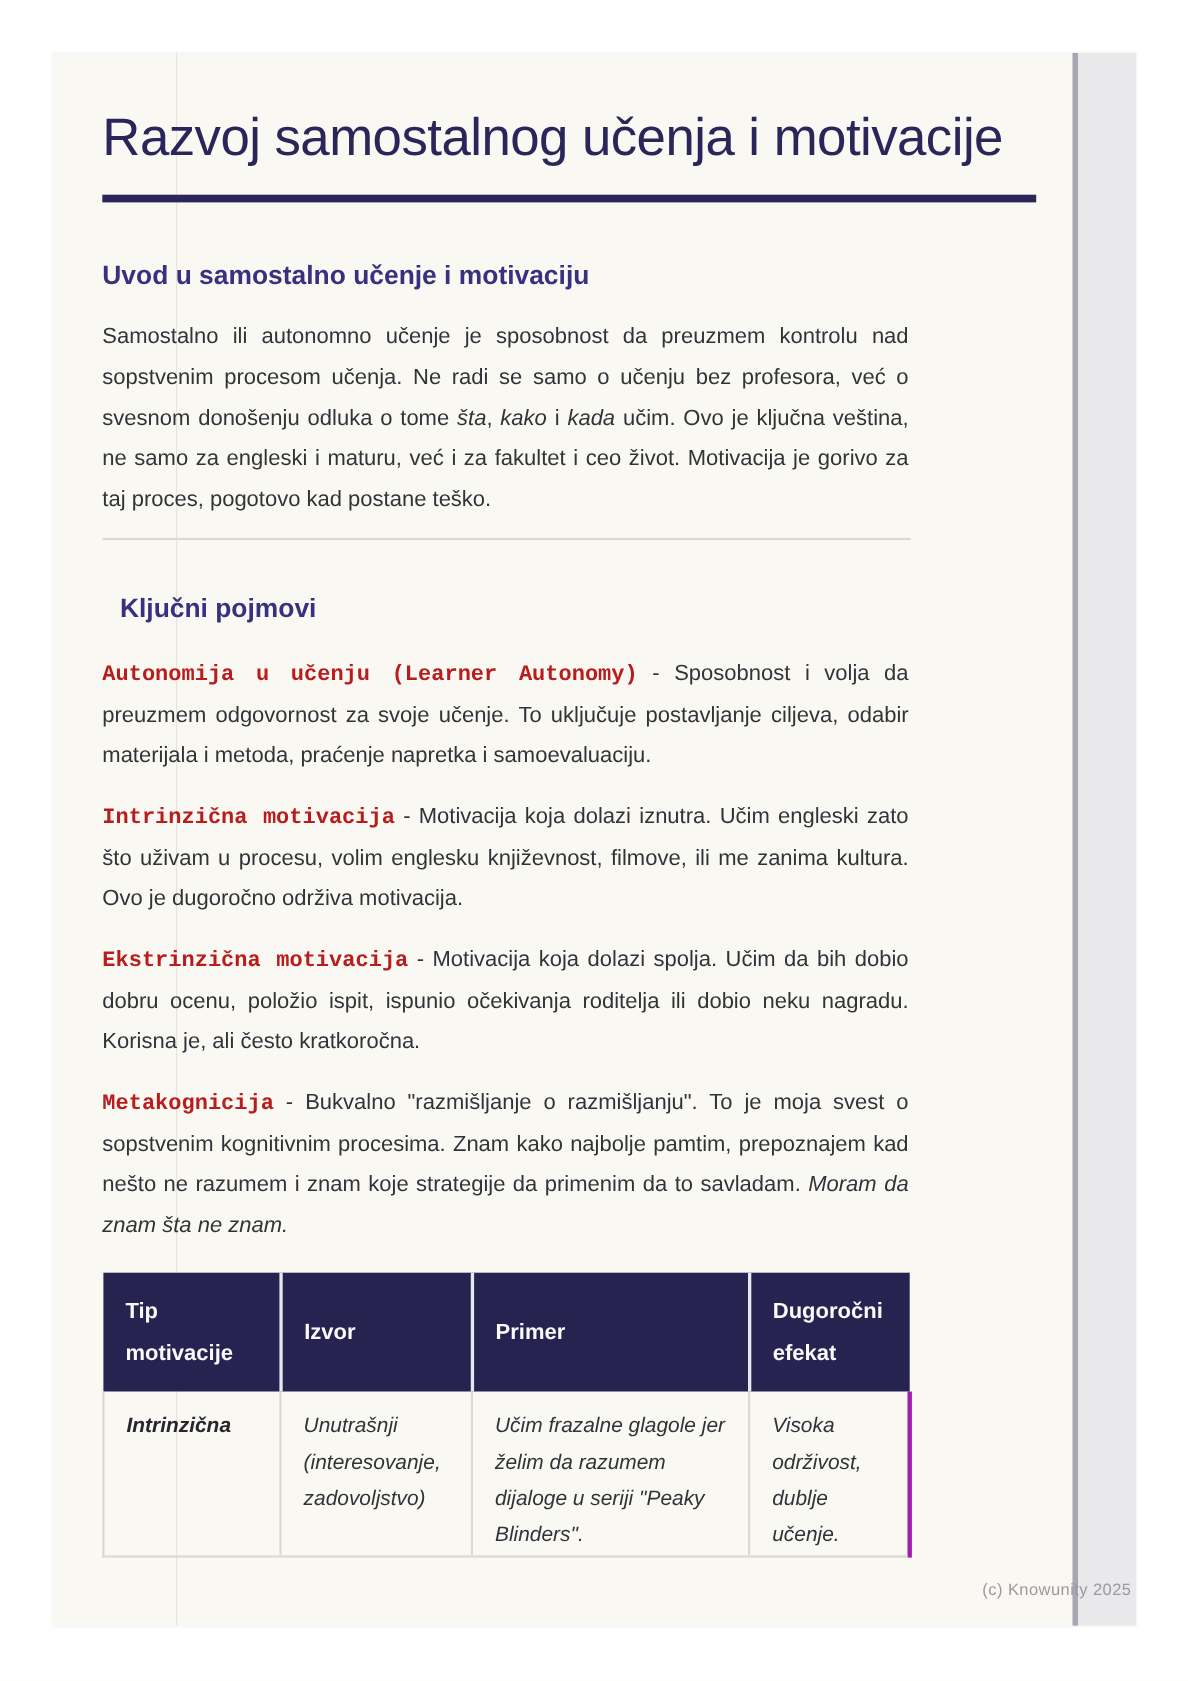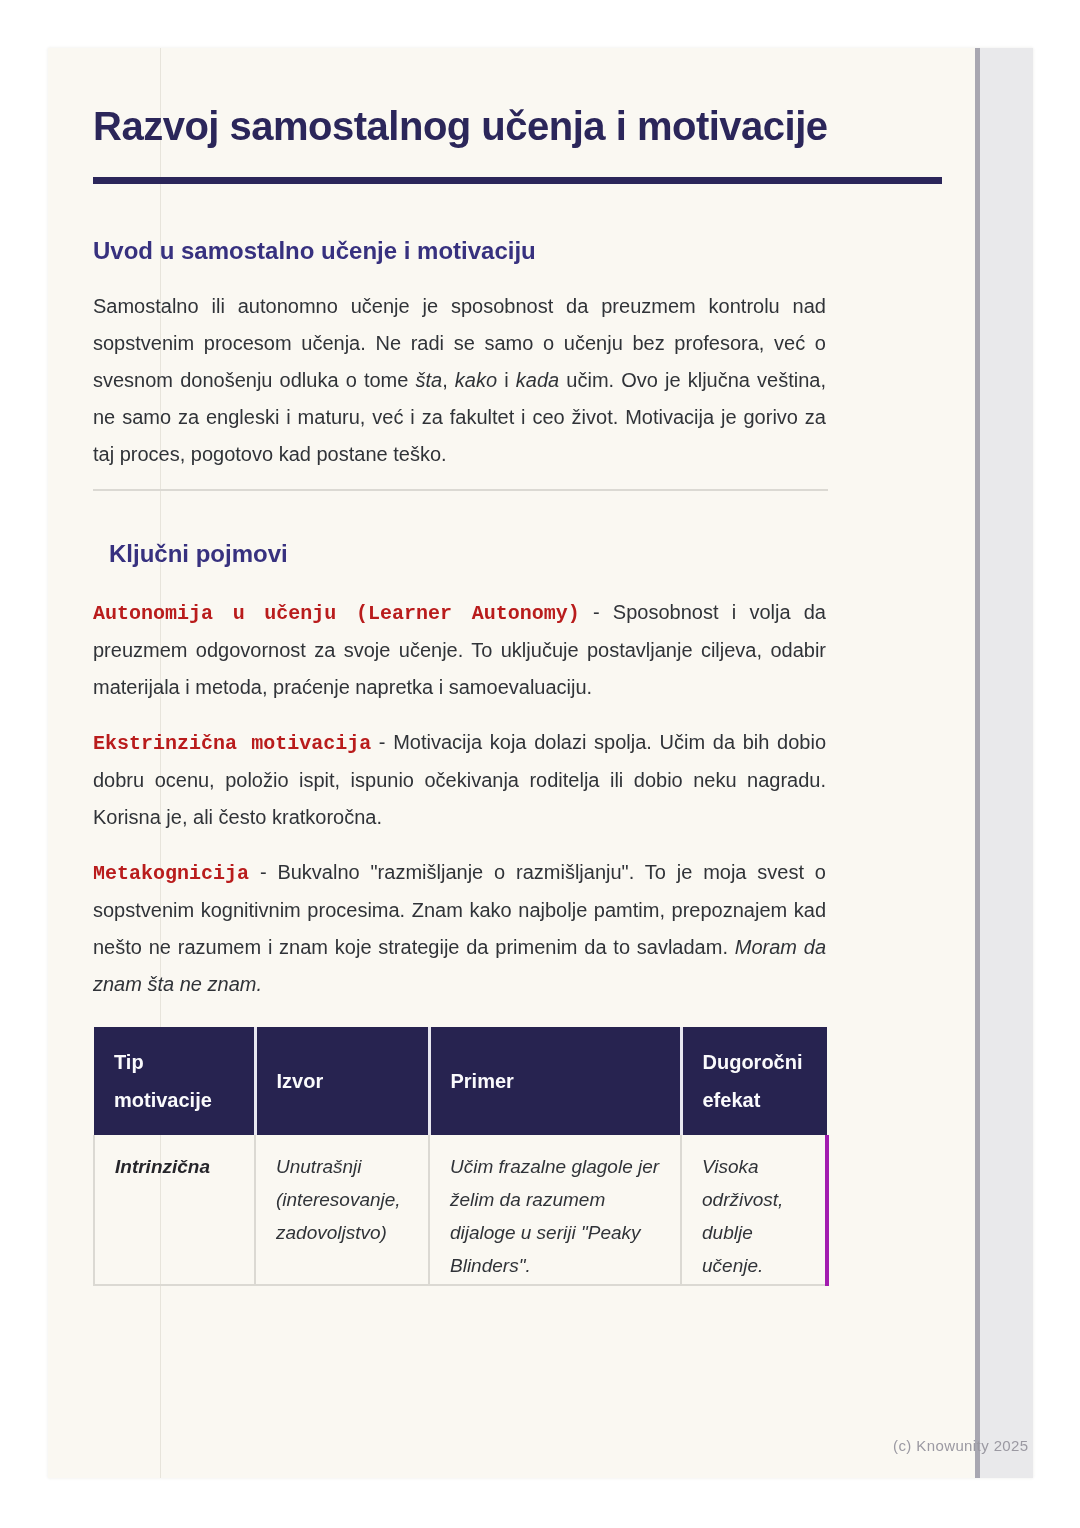--- a/index.html
+++ b/index.html
@@ -26,22 +26,22 @@
     background:#E9E9EB;
     border-left:5px solid #A8A7B1;
     box-sizing:border-box;
   }
   .content{
     position:absolute;left:45px;top:0;width:733px;
   }
   h1{
     margin:44px 0 0 0;
     width:840px;
-    font-size:40px;line-height:68px;
-    font-weight:700;
+    font-size:48px;line-height:68px;
+    font-weight:400;
     color:#2B265A;
     letter-spacing:-0.5px;
   }
   .title-rule{
     margin-top:17px;
     width:849px;height:7px;
     background:#2B265A;
   }
   h2{
     margin:0;
@@ -122,20 +122,21 @@
 
     <h2 class="h2-intro">Uvod u samostalno učenje i motivaciju</h2>
     <p class="p-intro"><span>Samostalno ili autonomno učenje je sposobnost da preuzmem kontrolu nad sopstvenim procesom učenja. Ne radi se samo o učenju bez profesora, već o svesnom donošenju odluka o tome </span><i>šta</i><span>, </span><i>kako</i><span> i </span><i>kada</i><span> učim. Ovo je ključna veština, ne samo za engleski i maturu, već i za fakultet i ceo život. Motivacija je gorivo za taj proces, pogotovo kad postane teško.</span></p>
 
     <div class="section-divider"></div>
 
     <h2 class="h2-terms">Ključni pojmovi</h2>
 
     <p class="p-term p-term-first"><b>Autonomija u učenju (Learner Autonomy)</b><span> - Sposobnost i volja da preuzmem odgovornost za svoje učenje. To uključuje postavljanje ciljeva, odabir materijala i metoda, praćenje napretka i samoevaluaciju.</span></p>
 
+    <p class="p-term"><b>Intrinzična motivacija</b><span> - Motivacija koja dolazi iznutra. Učim engleski zato što uživam u procesu, volim englesku književnost, filmove, ili me zanima kultura. Ovo je dugoročno održiva motivacija.</span></p>
 
     <p class="p-term"><b>Ekstrinzična motivacija</b><span> - Motivacija koja dolazi spolja. Učim da bih dobio dobru ocenu, položio ispit, ispunio očekivanja roditelja ili dobio neku nagradu. Korisna je, ali često kratkoročna.</span></p>
 
     <p class="p-term"><b>Metakognicija</b><span> - Bukvalno "razmišljanje o razmišljanju". To je moja svest o sopstvenim kognitivnim procesima. Znam kako najbolje pamtim, prepoznajem kad nešto ne razumem i znam koje strategije da primenim da to savladam. </span><i>Moram da znam šta ne znam.</i></p>
 
     <table class="know-table">
       <colgroup>
         <col class="c1">
           <col class="c2">
           <col class="c3">

